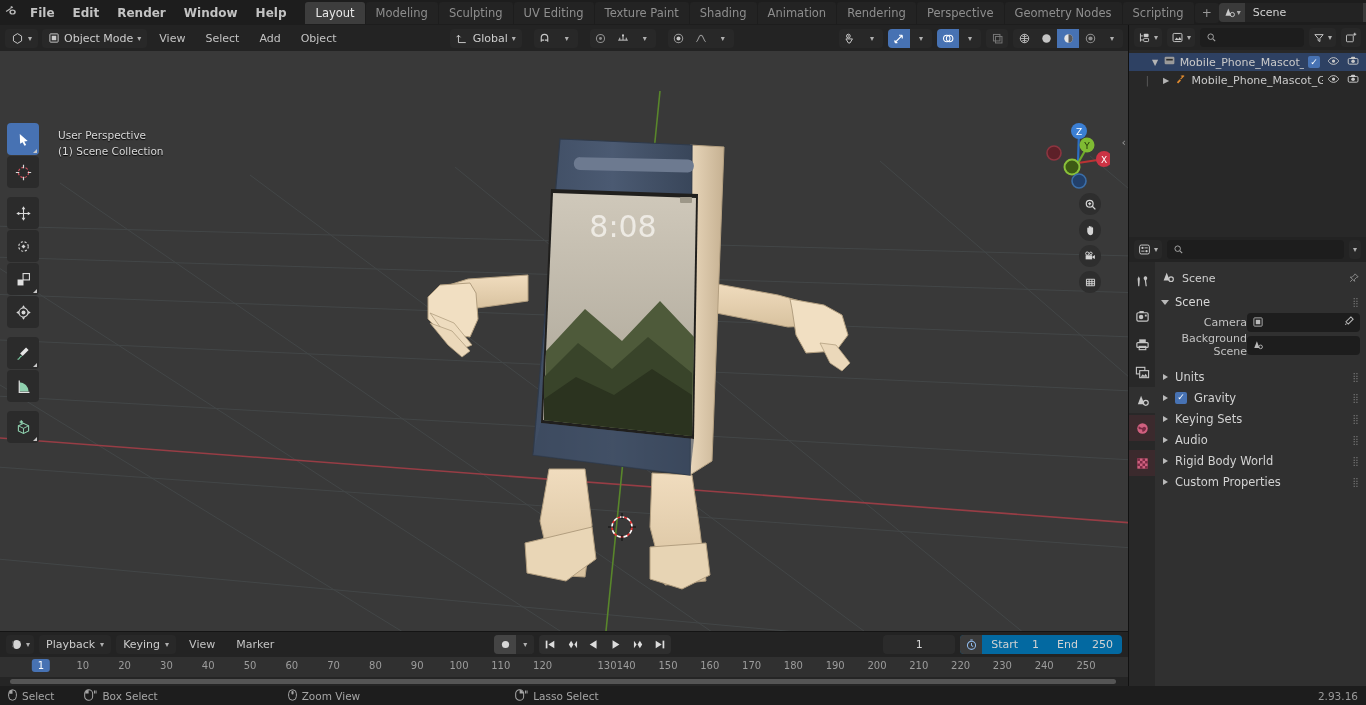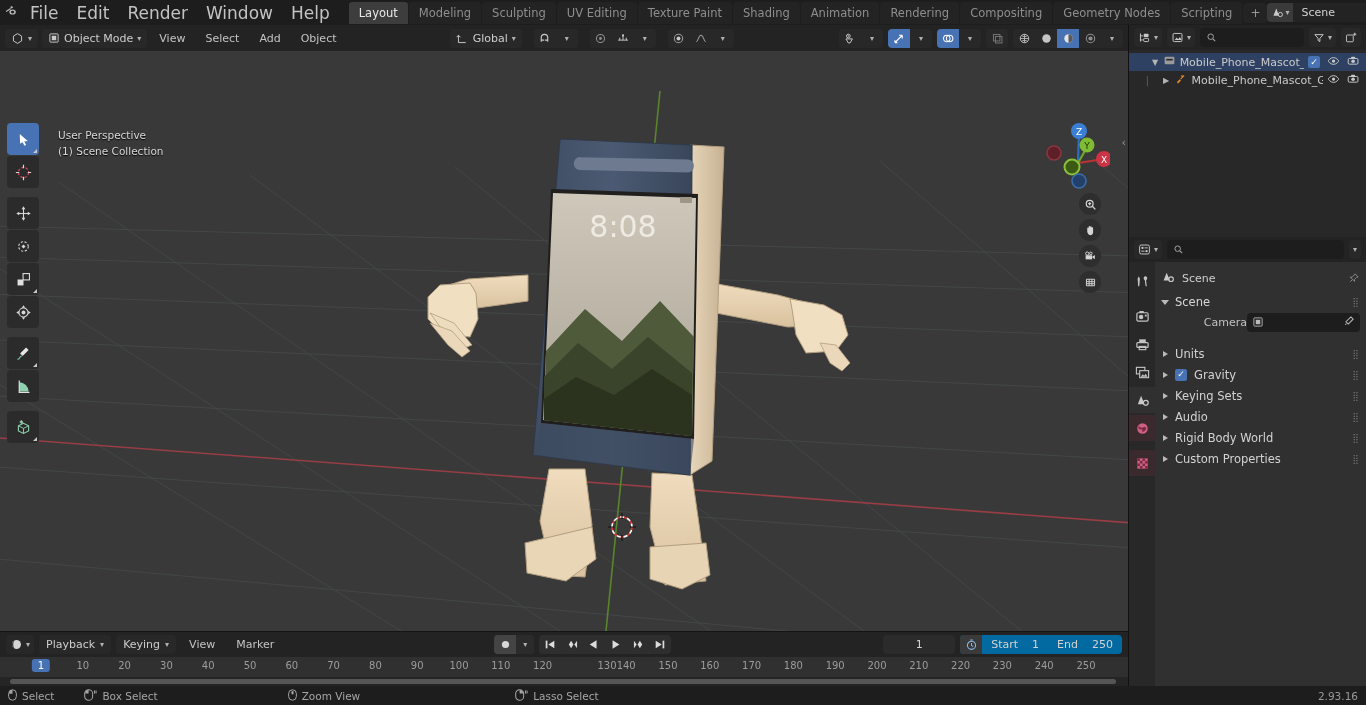--- a/index.html
+++ b/index.html
@@ -9,21 +9,21 @@
     font-family:"DejaVu Sans","Liberation Sans",sans-serif;
     font-size:11px; color:#d5d5d5; position:relative;
     -webkit-font-smoothing:antialiased;
   }
   .app{ width:1366px; height:705px; display:flex; flex-direction:column; background:#181818; }
 
   
   .topbar{ height:25px; background:#1d1d1d; display:flex; align-items:center;
            padding:0 4px; flex:none; gap:0; position:relative; }
   .blender-logo{ width:22px; height:22px; display:flex; align-items:center; justify-content:center; opacity:.85; }
-  .menu-item{ padding:3px 9px; color:#c3c3c3; font-size:17px; border-radius:3px; white-space:nowrap; }
+  .menu-item{ padding:3px 9px; color:#c3c3c3; font-size:12px; border-radius:3px; white-space:nowrap;font-weight:bold; }
   .wsp-tabs{ display:flex; align-items:center; margin-left:10px; gap:1px; }
   .wsp{ padding:4px 10px; font-size:11.5px; color:#8e8e8e; background:#232323; border-radius:3px 3px 0 0; white-space:nowrap;}
   .wsp.active{ background:#3d3d3d; color:#e8e8e8; }
   .wsp-plus{ padding:3px 7px; color:#9a9a9a; background:#232323; border-radius:3px; font-size:12px;}
   .topbar-right{ margin-left:auto; display:flex; align-items:center; gap:6px; padding-right:4px; }
   .datablock{ display:flex; align-items:center; background:#282828; border-radius:4px; height:19px; overflow:hidden; }
   .db-icon{ width:26px; height:19px; display:flex; align-items:center; justify-content:center; background:#3a3a3a; gap:1px;}
   .db-name{ background:#232323; height:19px; display:flex; align-items:center; padding:0 8px; min-width:118px; color:#d2d2d2; font-size:11px;}
   .db-btn{ width:20px; height:19px; display:flex; align-items:center; justify-content:center; background:#3a3a3a; color:#c8c8c8;}
   .db-btn.dim{ color:#6a6a6a; background:#2e2e2e;}
@@ -143,21 +143,21 @@
 
     <div class="wsp-tabs">
       <div class="wsp active">Layout</div>
       <div class="wsp">Modeling</div>
       <div class="wsp">Sculpting</div>
       <div class="wsp">UV Editing</div>
       <div class="wsp">Texture Paint</div>
       <div class="wsp">Shading</div>
       <div class="wsp">Animation</div>
       <div class="wsp">Rendering</div>
-      <div class="wsp">Compositing</div>
+      <div class="wsp">Perspective</div>
       <div class="wsp">Geometry Nodes</div>
       <div class="wsp">Scripting</div>
       <div class="wsp-plus">+</div>
     </div>
 
     <div class="topbar-right">
       <div class="datablock">
         <div class="db-icon">
           <svg width="13" height="13" viewBox="0 0 16 16">
               <path fill="#c9c9c9" d="M3 12 6.5 3 10 12z"></path>
@@ -861,20 +861,29 @@
               <span class="prop-field">
                 <svg width="12" height="12" viewBox="0 0 16 16">
                     <rect x="2.5" y="2.5" width="11" height="11" rx="1" fill="none" stroke="#b9b9b9" stroke-width="1.2"></rect>
                     <rect x="5" y="5" width="6" height="6" fill="#b9b9b9"></rect>
                   </svg>
                 <span class="eyed">
                   <svg width="12" height="12" viewBox="0 0 16 16">
                       <path fill="none" stroke="#b9b9b9" stroke-width="1.4" d="m10.5 2.5 3 3-6.5 6.5-3-3zM3 13l1.5-1.5"></path>
                     </svg>
                 </span>
+              </span>
+            </div>
+            <div class="prop-row">
+              <span class="prop-lbl">Background Scene</span>
+              <span class="prop-field">
+                <svg width="12" height="12" viewBox="0 0 16 16">
+                    <path fill="#b9b9b9" d="M3 12 6.5 3 10 12z"></path>
+                    <circle cx="11.5" cy="10.5" r="2.4" fill="none" stroke="#b9b9b9" stroke-width="1.2"></circle>
+                  </svg>
               </span>
             </div>
 
             <div style="height:8px"></div>
 
             <div class="panel-closed">
               <span class="tri"></span>
               <span>Units</span>
               <span class="grip">⣿</span>
             </div>

